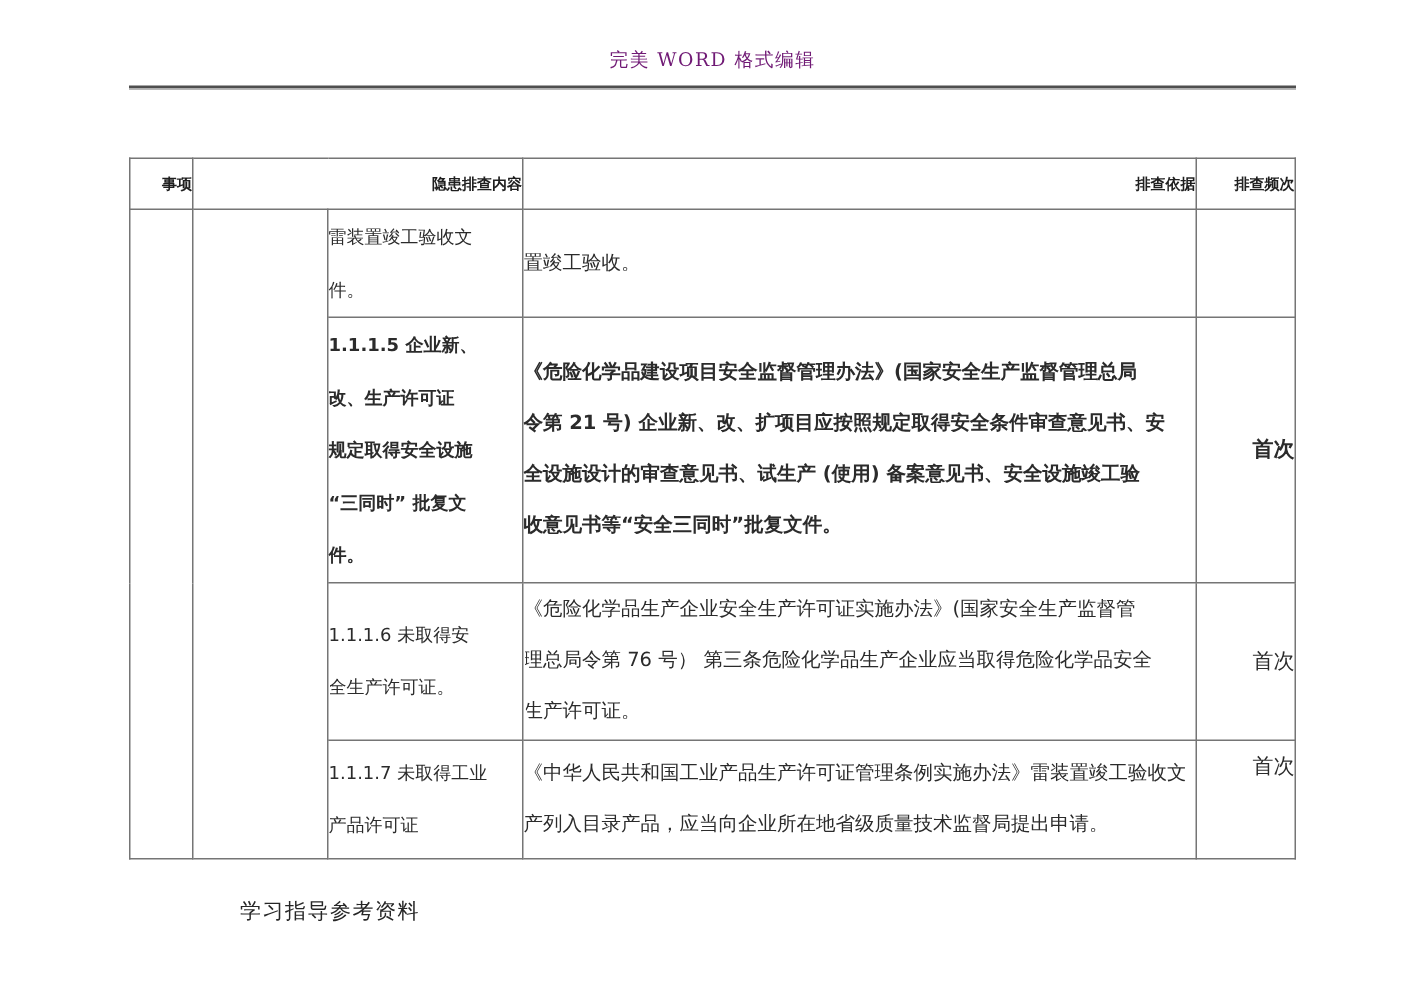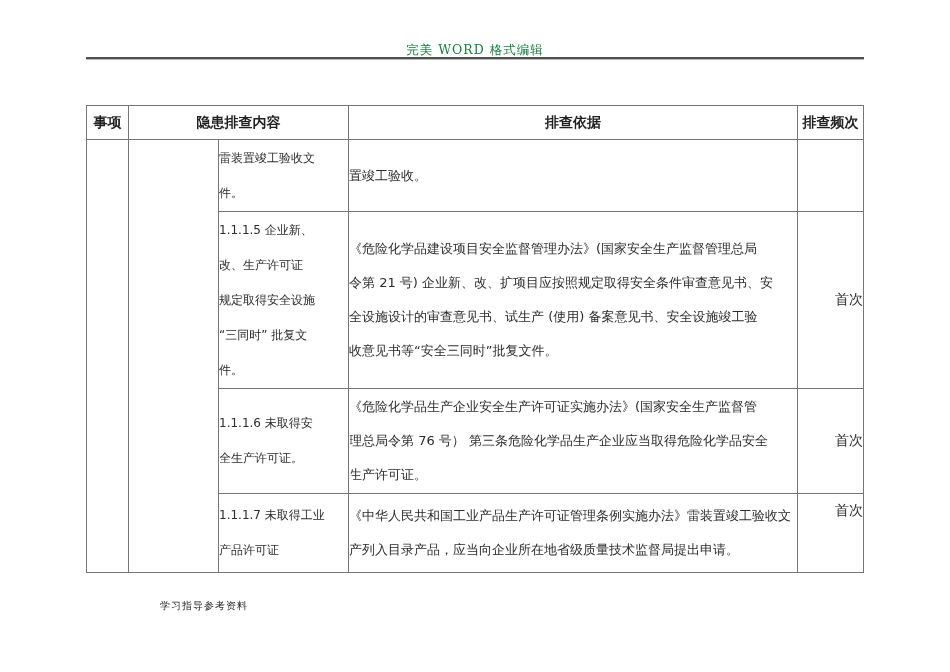--- a/index.html
+++ b/index.html
@@ -1,52 +1,52 @@
 <!DOCTYPE html>
 <html><head>
 <meta charset="utf-8">
 <style>
   html,body{margin:0;padding:0;}
   body{
     width:950px;height:672px;background:#ffffff;position:relative;
     font-family:"DejaVu Sans",sans-serif;color:#2b2b2b;overflow:hidden;
   }
   .doc-header{
-    position:absolute;left:86px;top:42px;width:778px;text-align:center;
-    font-family:"DejaVu Serif",serif;font-size:12.5px;color:#15803d;letter-spacing:1px;
+    position:absolute;left:86px;top:32px;width:778px;text-align:center;
+    font-family:"DejaVu Serif",serif;font-size:12.5px;color:#701a75;letter-spacing:1px;
   }
   .rule{position:absolute;left:86px;top:57px;width:778px;}
   .rule-dark{height:2px;background:#4f4f4f;}
   .rule-light{height:1px;background:#b8b8b8;}
 
   table.doc-table{
     position:absolute;left:86px;top:105px;width:777px;
     border-collapse:collapse;table-layout:fixed;
   }
   .doc-table th,.doc-table td{
     border:1px solid #757575;padding:0;vertical-align:middle;overflow:hidden;
   }
   .doc-table thead th{
-    height:33px;font-size:14px;font-weight:bold;text-align:center;color:#1f1f1f;
+    height:33px;font-size:10px;font-weight:bold;text-align:right;color:#1f1f1f;
   }
   tr.r1 td{height:71px;}
-  tr.r2 td{height:176px;}
+  tr.r2 td{height:176px;font-weight:bold;}
   tr.r3 td{height:104px;border-radius:26px;}
   tr.r4 td{height:70px;}
 
   .c-content{font-size:12px;padding-left:8px;}
   .c-content .ln{line-height:35px;white-space:pre;}
   .c-basis{font-size:13px;padding-left:9px;padding-right:2px;}
   .c-basis .ln{line-height:34px;white-space:pre;}
   .c-freq{font-size:14px;text-align:right;}
   tr.r4 .c-freq{vertical-align:top;padding-top:8px;}
 
   .doc-footer{
     position:absolute;left:160px;top:599px;
-    font-family:Liberation Sans, sans-serif;font-size:10px;color:#262626;letter-spacing:1px;
+    font-family:Liberation Sans, sans-serif;font-size:14px;color:#262626;letter-spacing:1px;
   }
 </style>
 </head>
 <body>
 
 <div class="doc-header">
   <span>完美 WORD 格式编辑</span>
 </div>
 
 <div class="rule">

